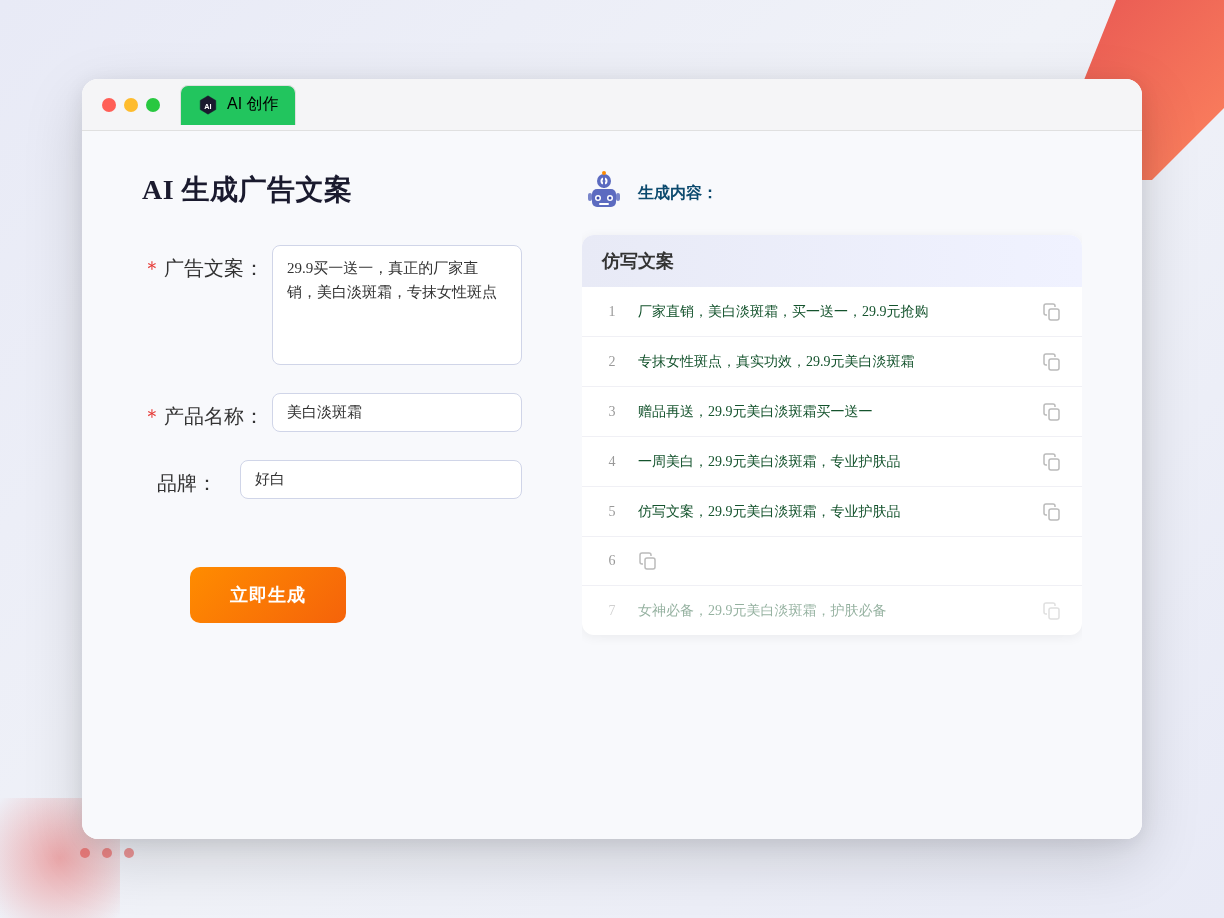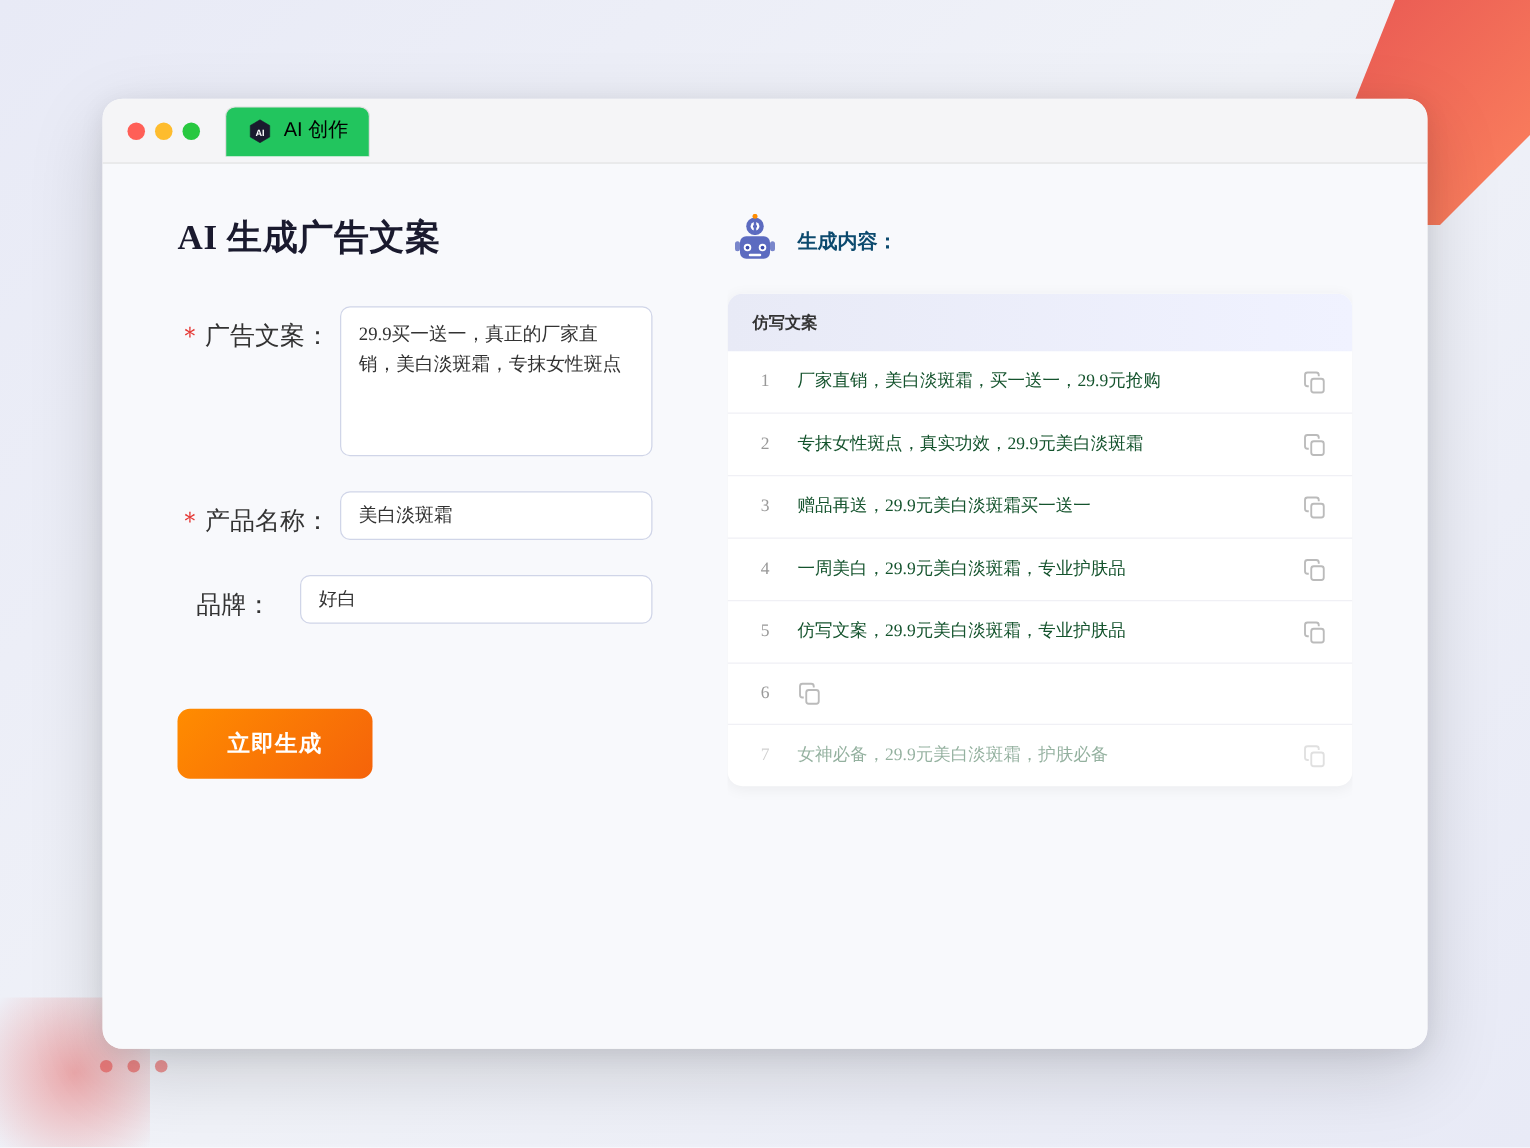--- a/index.html
+++ b/index.html
@@ -176,20 +176,21 @@
       background: linear-gradient(135deg, #ff8c00, #f5630a);
       color: #fff;
       border: none;
       border-radius: 10px;
       padding: 16px 40px;
       font-size: 18px;
       font-weight: 600;
       cursor: pointer;
       letter-spacing: 1px;
       font-family: inherit;
+      margin-left: 48px;
     }
 
     
     .right-panel {
       flex: 1;
       overflow: hidden;
     }
 
     .result-header {
       display: flex;
@@ -212,21 +213,21 @@
     .result-card {
       background: #fff;
       border-radius: 12px;
       box-shadow: 0 2px 12px rgba(0,0,0,0.06);
       overflow: hidden;
     }
 
     .result-table-header {
       background: linear-gradient(90deg, #e8eaf6, #f0f2ff);
       padding: 14px 20px;
-      font-size: 13px;
+      font-size: 18px;
       font-weight: 600;
       color: #333;
     }
 
     .result-row {
       display: flex;
       align-items: center;
       padding: 14px 20px;
       border-bottom: 1px solid #f0f0f5;
       gap: 16px;

